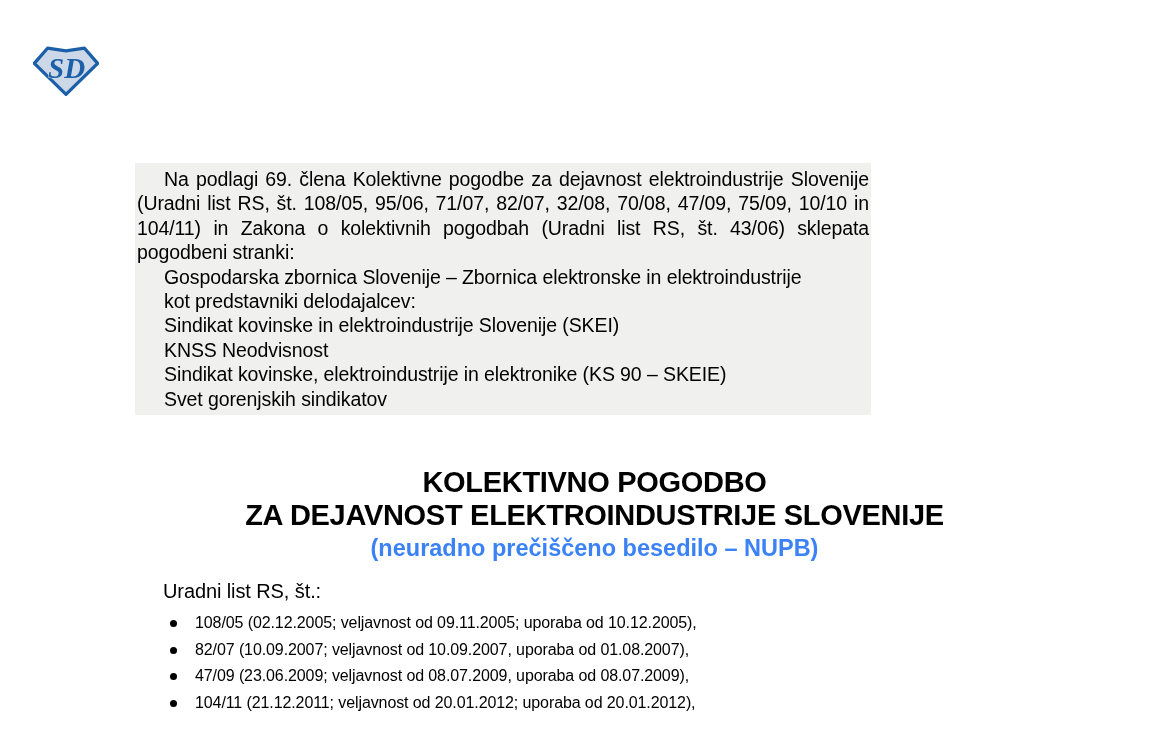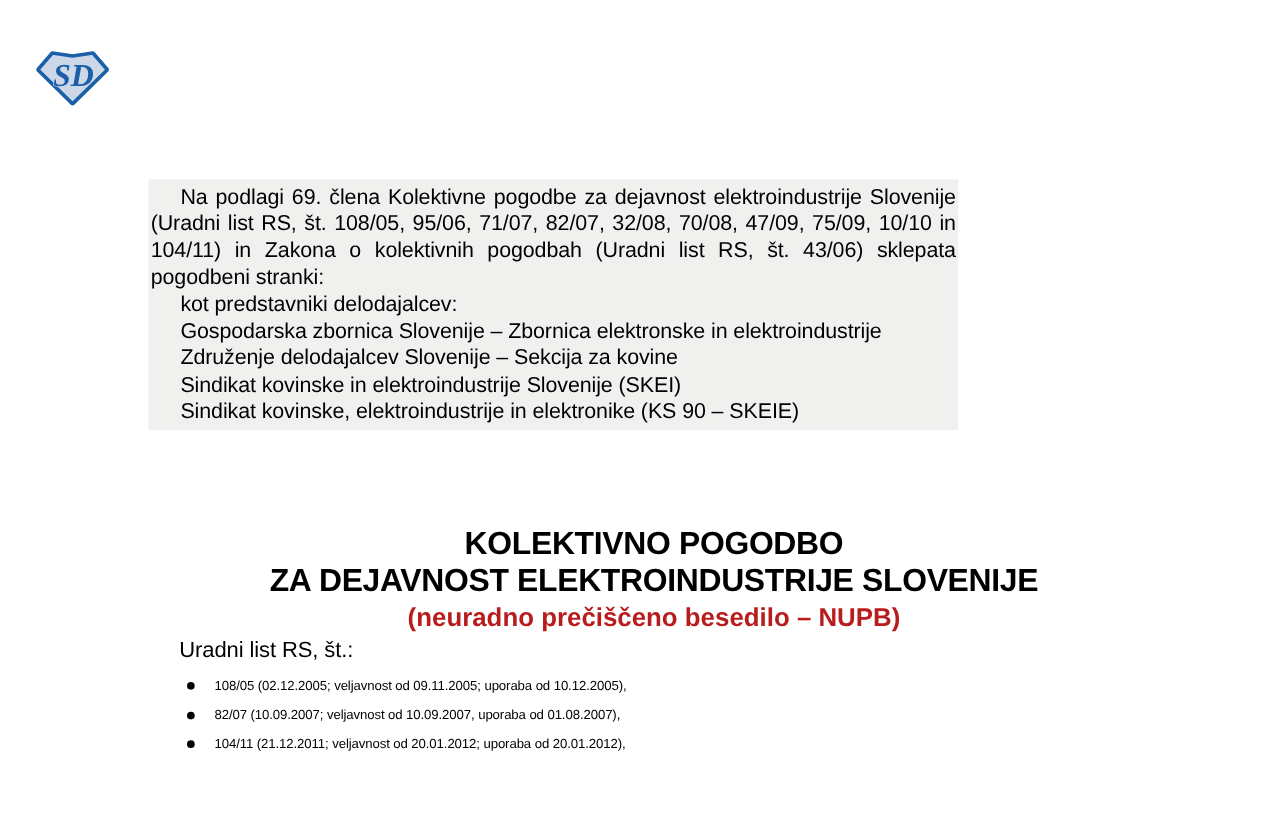--- a/index.html
+++ b/index.html
@@ -50,35 +50,34 @@
     white-space: nowrap;
   }
 
   
   .title-wrap {
     position: absolute;
     left: 167px;
     top: 466px;
     width: 855px;
     text-align: center;
-    margin-top: 13px;
   }
   .title-line1, .title-line2 {
     font-size: 29px;
     font-weight: bold;
     line-height: 33px;
     letter-spacing: -0.3px;
     white-space: nowrap;
   }
   .title-sub {
     margin-top: 2px;
     font-size: 23.5px;
     font-weight: bold;
     line-height: 28px;
-    color: #b91c1c;
+    color: #3b82f6;
     white-space: nowrap;
   }
 
   
   .gazette {
     position: absolute;
     left: 0;
     top: 578px;
     width: 1157px;
   }
@@ -89,21 +88,21 @@
     letter-spacing: -0.1px;
   }
   .gazette-list {
     list-style: none;
     margin: 6px 0 0 168px;
     padding: 0;
   }
   .gazette-item {
     position: relative;
     padding-left: 27px;
-    font-size: 12px;
+    font-size: 16px;
     line-height: 26.6px;
     letter-spacing: -0.1px;
     white-space: nowrap;
   }
   .gazette-item::before {
     content: "";
     position: absolute;
     left: 2px;
     top: 10px;
     width: 7px;
@@ -118,34 +117,36 @@
 <div class="logo">
   <svg viewBox="0 0 100 75" width="66" height="50">
     <path d="M2 26 L22 3 L50 7 L78 3 L98 26 L50 73 Z" fill="#ccd8e8" stroke="#1b5fa8" stroke-width="5" stroke-linejoin="round"></path>
     <text x="51" y="48" text-anchor="middle" font-family="Liberation Serif, serif" font-size="44" font-weight="bold" font-style="italic" fill="#1b5fa8" stroke="#ccd8e8" stroke-width="1.5" paint-order="stroke">SD</text>
   </svg>
 </div>
 
 <div class="intro">
   <p class="intro-par">Na podlagi 69. člena Kolektivne pogodbe za dejavnost elektroindustrije Slovenije (Uradni list RS, št. 108/05, 95/06, 71/07, 82/07, 32/08, 70/08, 47/09, 75/09, 10/10 in 104/11) in Zakona o kolektivnih pogodbah (Uradni list RS, št. 43/06) sklepata pogodbeni stranki:</p>
   <div class="parties">
+      <div class="party-line">Gospodarska zbornica Slovenije – Zbornica elektronske in elektroindustrije</div>
       <div class="party-line">kot predstavniki delodajalcev:</div>
-      <div class="party-line">Gospodarska zbornica Slovenije – Zbornica elektronske in elektroindustrije</div>
-      <div class="party-line">Združenje delodajalcev Slovenije – Sekcija za kovine</div>
       <div class="party-line">Sindikat kovinske in elektroindustrije Slovenije (SKEI)</div>
+      <div class="party-line">KNSS Neodvisnost</div>
       <div class="party-line">Sindikat kovinske, elektroindustrije in elektronike (KS 90 – SKEIE)</div>
+      <div class="party-line">Svet gorenjskih sindikatov</div>
     </div>
 </div>
 
 <div class="title-wrap">
   <div class="title-line1">KOLEKTIVNO POGODBO</div>
   <div class="title-line2">ZA DEJAVNOST ELEKTROINDUSTRIJE SLOVENIJE</div>
   <div class="title-sub">(neuradno prečiščeno besedilo – NUPB)</div>
 </div>
 
 <div class="gazette">
   <div class="gazette-heading">Uradni list RS, št.:</div>
   <ul class="gazette-list">
       <li class="gazette-item">108/05 (02.12.2005; veljavnost od 09.11.2005; uporaba od 10.12.2005),</li>
       <li class="gazette-item">82/07 (10.09.2007; veljavnost od 10.09.2007, uporaba od 01.08.2007),</li>
+      <li class="gazette-item">47/09 (23.06.2009; veljavnost od 08.07.2009, uporaba od 08.07.2009),</li>
       <li class="gazette-item">104/11 (21.12.2011; veljavnost od 20.01.2012; uporaba od 20.01.2012),</li>
     </ul>
 </div>
 
 </body></html>

